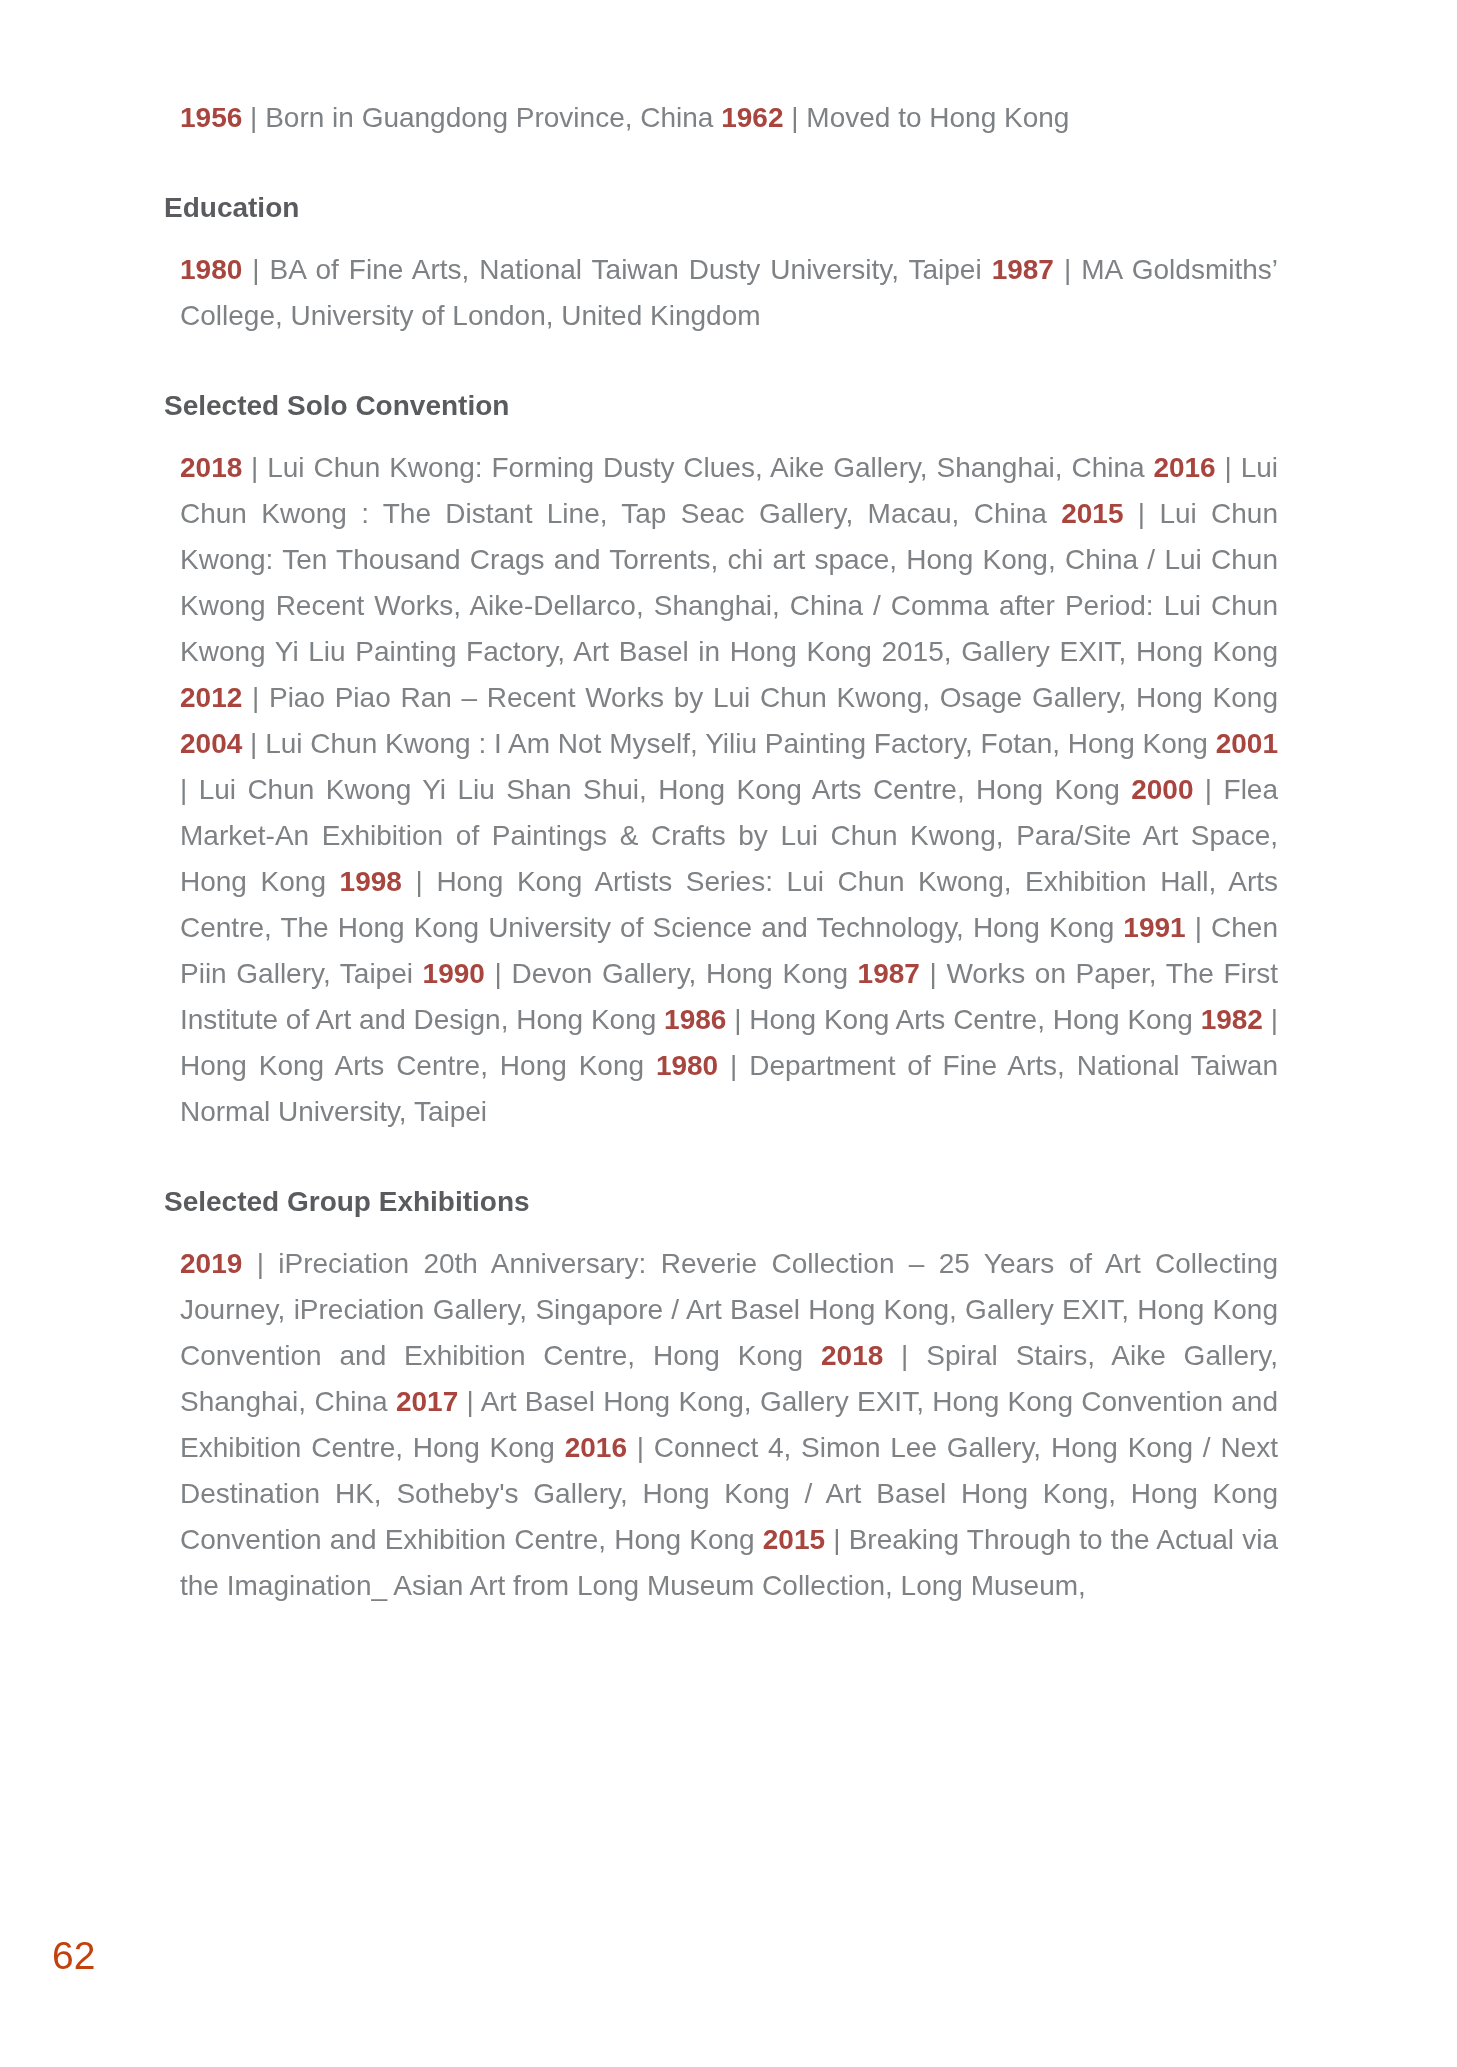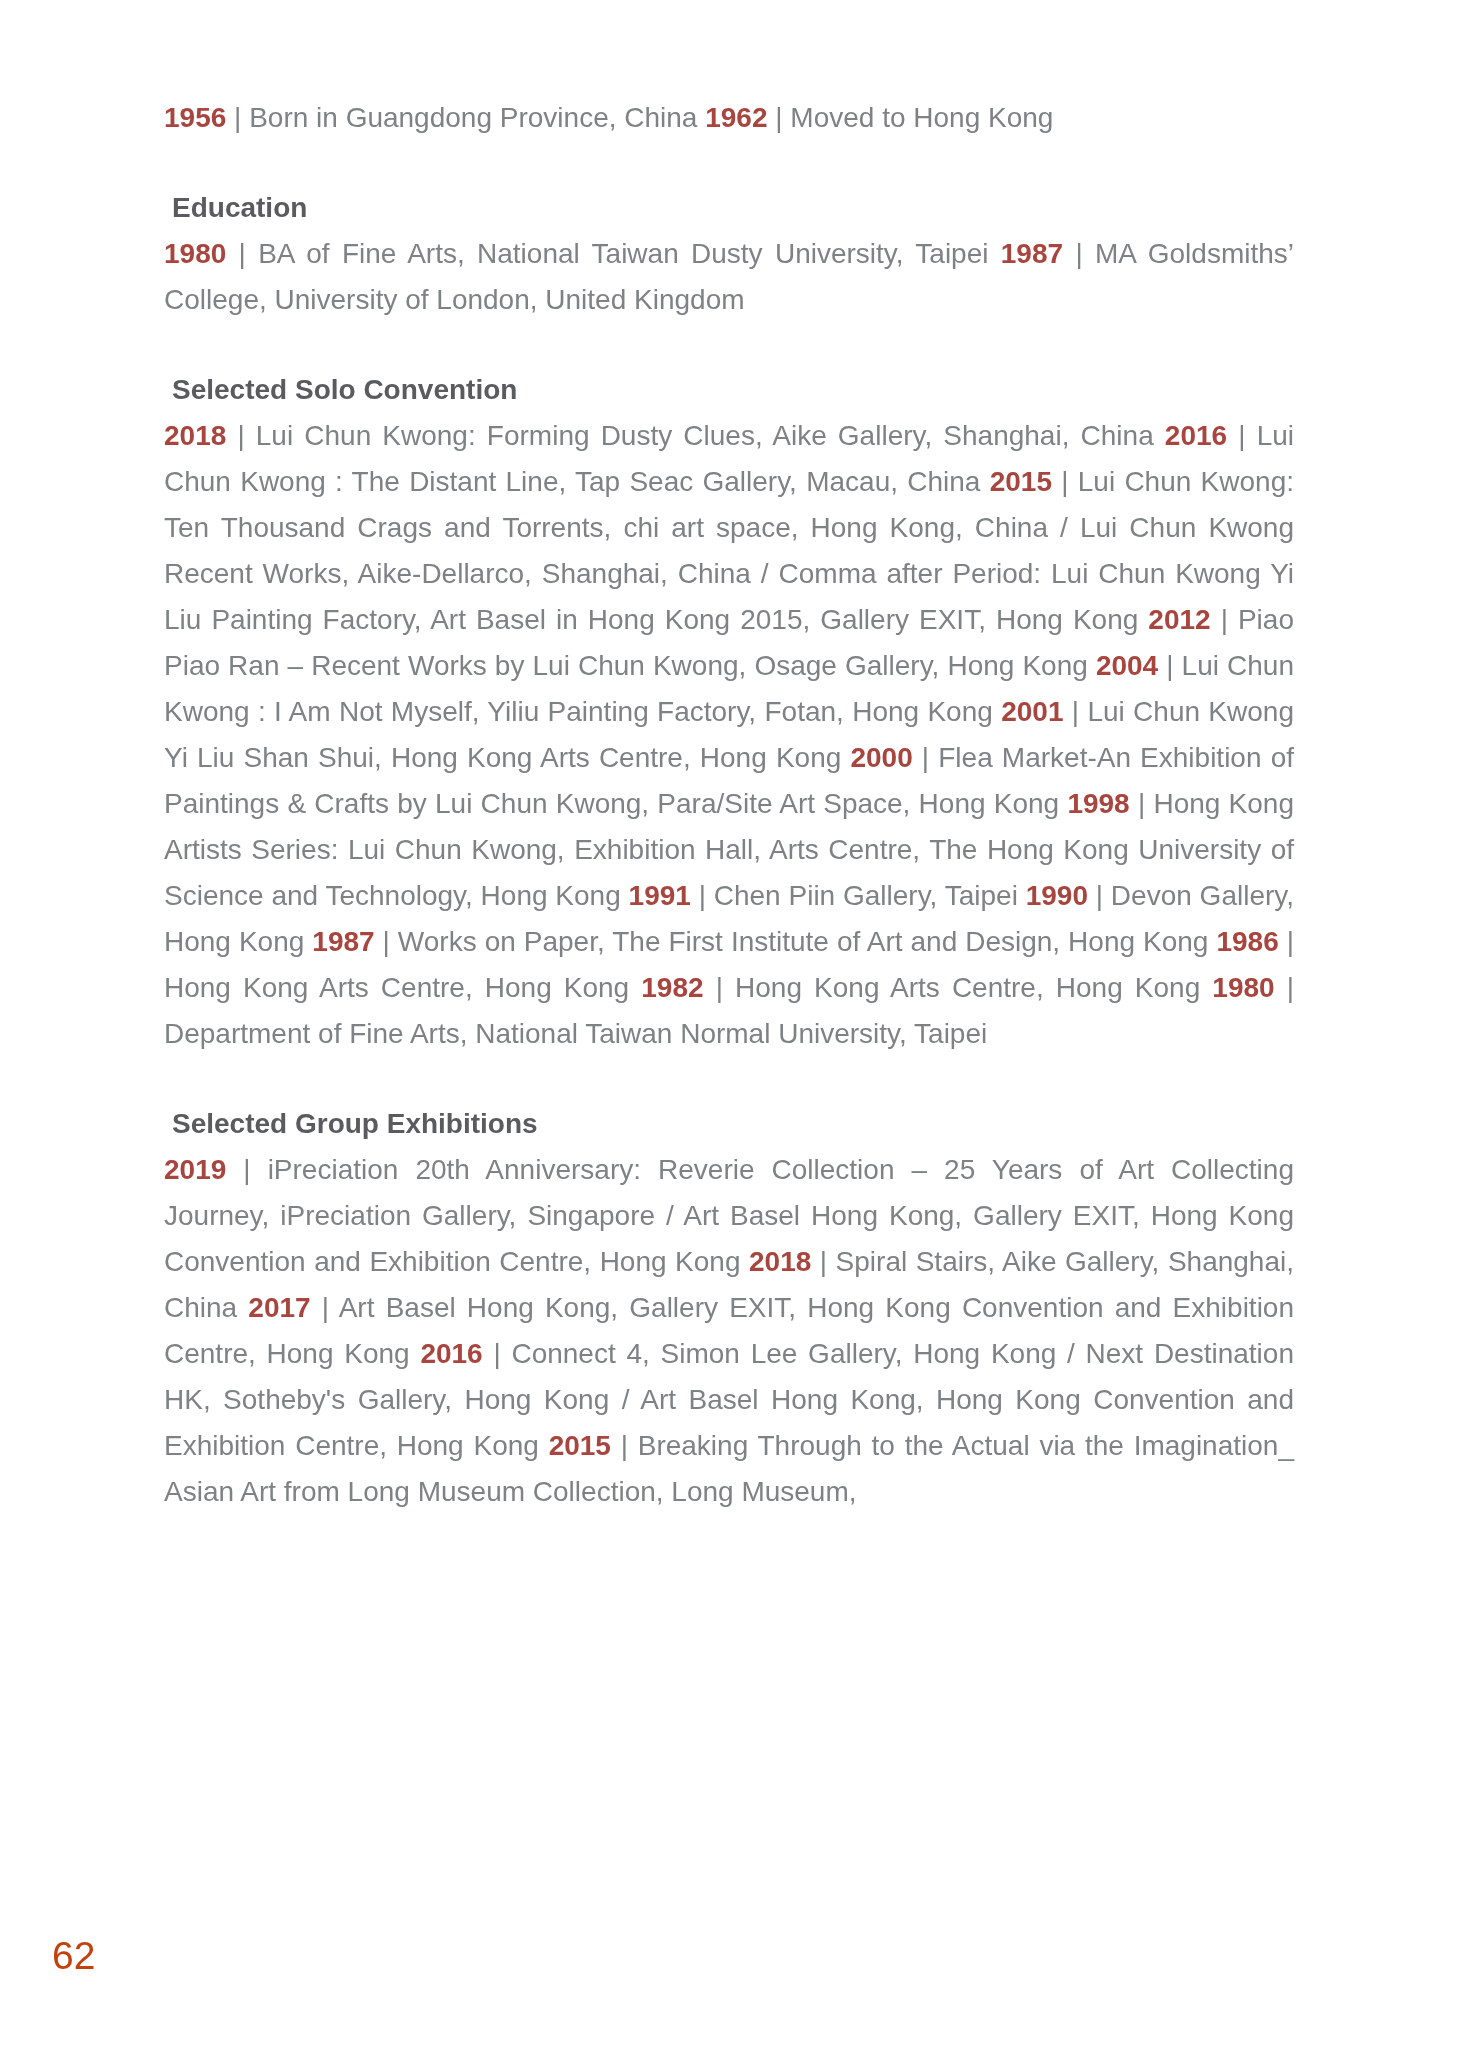--- a/index.html
+++ b/index.html
@@ -24,29 +24,29 @@
     font-size: 36px;
     line-height: 50px;
     letter-spacing: 0.15em;
     color: #5a5c5e;
   }
   .para {
     font-size: 28px;
     line-height: 46px;
     color: #7f8285;
     text-align: justify;
-    margin: 0;
+    margin: 16px;
   }
   .bio { margin-top: 95px; }
   .section-heading {
     font-size: 28px;
     line-height: 46px;
     font-weight: bold;
     color: #595b5e;
-    margin: 44px 0 0 8px;
+    margin: 44px 0 0 0;
   }
   .year {
     color: #a8453e;
     font-weight: bold;
   }
   .txt {  }
   .page-number {
     position: absolute;
     left: 52px;
     top: 1936px;

